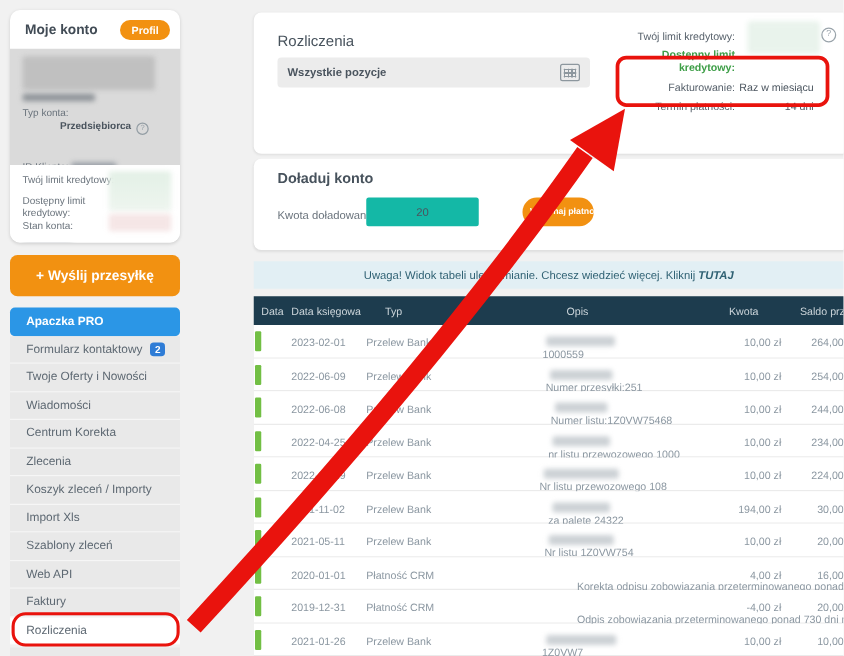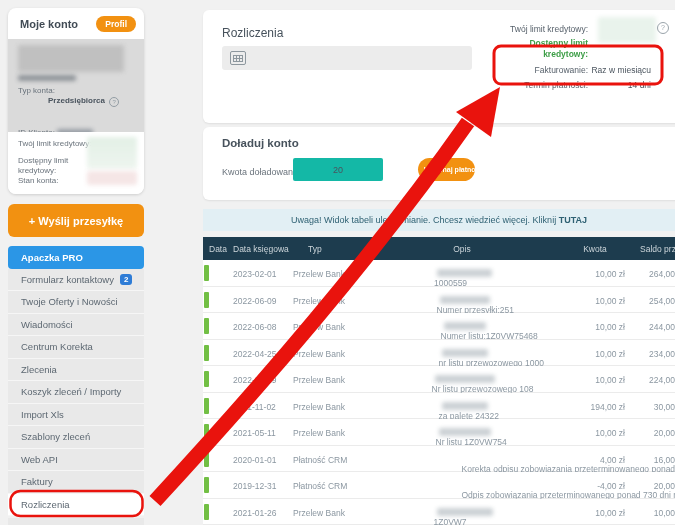--- a/index.html
+++ b/index.html
@@ -65,21 +65,21 @@
   .p2-label{position:absolute;left:19px;top:40px;font-size:9px;color:#6a737c;}
   .amount-input{position:absolute;left:90px;top:31px;width:90px;height:23px;background:#14b8a6;border:none;
     text-align:center;font-size:9px;color:#4a545e;font-family:"Liberation Sans",sans-serif;border-radius:2px;box-sizing:border-box;}
   .pln{position:absolute;left:190px;top:40px;font-size:9px;color:#6a737c;padding-left:32px;}
   .pay-btn{position:absolute;left:215px;top:31px;width:57px;height:23px;background:var(--orange);border:none;
     border-radius:12px;color:#fff;font-size:7px;font-weight:bold;white-space:nowrap;overflow:hidden;cursor:pointer;
     font-family:"Liberation Sans",sans-serif;}
 
   .notice{position:absolute;left:203px;top:209px;width:472px;height:22px;background:var(--notice-bg);
     text-align:center;line-height:22px;font-size:9px;color:var(--notice-text);}
-  .notice b{cursor:pointer;}
+  .notice b{cursor:pointer;font-style:italic;}
 
   .thead{position:absolute;left:203px;top:237px;width:472px;height:23px;background:var(--navy);
     font-size:8.5px;color:#ccd5da;}
   .thead span{position:absolute;top:7px;white-space:nowrap;}
   .h-data{left:6px;} .h-bookdate{left:30px;} .h-typ{left:105px;}
   .h-opis{left:200px;width:118px;text-align:center;}
   .h-kwota{left:362px;width:60px;text-align:center;} .h-saldo{left:437px;}
 
   .rows{position:absolute;left:203px;top:260px;width:557px;height:265px;overflow:hidden;}
   .trow{position:relative;height:26.5px;background:#fff;border-bottom:1px solid #ebebeb;box-sizing:border-box;}
@@ -180,20 +180,21 @@
         <span class="mlabel">Rozliczenia</span>
       </div>
       <div class="mitem partial">
         <span class="mlabel"></span>
       </div>
     </nav>
 
   <div class="panel panel1">
     <div class="p-title">Rozliczenia</div>
     <div class="filter">
+      <span class="filter-text">Wszystkie pozycje</span>
       <span class="cal-icon"></span>
     </div>
     <div class="lim-label" style="top:14px">Twój limit kredytowy:</div>
     <div class="blob tr-blob"></div>
     <div class="q-icon">?</div>
     <div class="lim-label green" style="top:28px">Dostępny limit kredytowy:</div>
     <div class="lim-label" style="top:55px">Fakturowanie:</div>
     <div class="lim-value" style="top:55px">Raz w miesiącu</div>
     <div class="lim-label" style="top:70px">Termin płatności:</div>
     <div class="lim-value" style="top:70px">14 dni</div>

